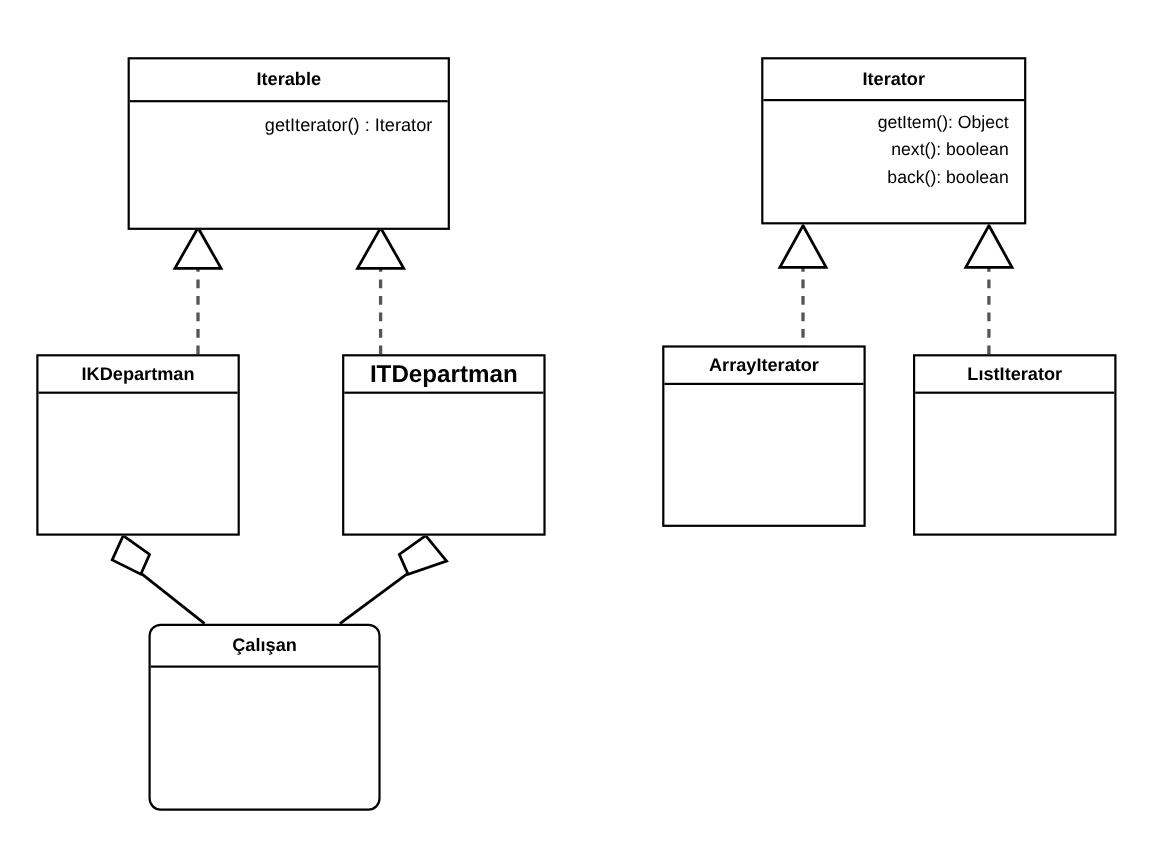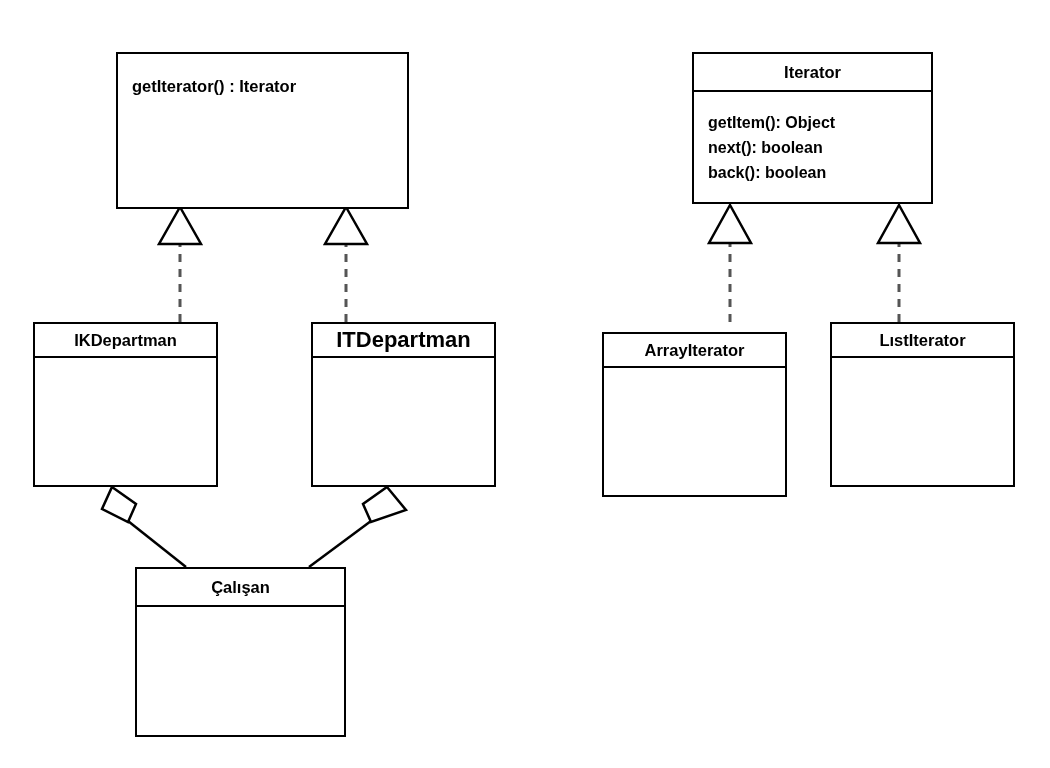--- a/index.html
+++ b/index.html
@@ -36,25 +36,24 @@
     color: #000000;
     border-bottom: 2.5px solid #000000;
     display: flex;
     align-items: center;
     justify-content: center;
     flex: 0 0 auto;
   }
   .uml-body {
     box-sizing: border-box;
     flex: 1 1 auto;
-    padding: 18px 14px 0 14px;
+    padding: 7px 14px 0 14px;
     display: flex;
     flex-direction: column;
-    align-items: flex-start;
-    font-weight: bold;
+    align-items: flex-end;
   }
   .uml-member {
     color: #000000;
     line-height: 1.0;
     white-space: nowrap;
   }
 
   
   #class-iterable       { left: 116px; top: 52px;  width: 293px; height: 157px; }
   #class-iterable .uml-title  { height: 39px; font-size: 16.5px; }
@@ -63,27 +62,27 @@
   #class-iterator       { left: 692px; top: 52px;  width: 241px; height: 152px; }
   #class-iterator .uml-title  { height: 38px; font-size: 16.5px; }
   #class-iterator .uml-member { font-size: 16px; padding: 5px 0 4px 0; }
 
   #class-ikdepartman    { left: 33px;  top: 322px; width: 185px; height: 165px; }
   #class-ikdepartman .uml-title { height: 34px; font-size: 16.5px; }
 
   #class-itdepartman    { left: 311px; top: 322px; width: 185px; height: 165px; }
   #class-itdepartman .uml-title { height: 34px; font-size: 22px; }
 
-  #class-arrayiterator  { left: 602px; top: 332px; width: 185px; height: 165px; }
+  #class-arrayiterator  { left: 602px; top: 314px; width: 185px; height: 165px; }
   #class-arrayiterator .uml-title { height: 34px; font-size: 16.5px; }
 
   #class-listiterator   { left: 830px; top: 322px; width: 185px; height: 165px; }
   #class-listiterator .uml-title { height: 34px; font-size: 16.5px; }
 
-  #class-calisan        { left: 135px; top: 567px; width: 211px; height: 170px; }
+  #class-calisan        { left: 135px; top: 567px; width: 211px; height: 170px; border-radius: 11px; }
   #class-calisan .uml-title { height: 38px; font-size: 16.5px; }
 
   
   #connectors {
     position: absolute;
     left: 0;
     top: 0;
     width: 1050px;
     height: 768px;
     z-index: 1;
@@ -144,20 +143,21 @@
       <polygon class="diamond-head" points="112,487 136,504 128,522 102,509"></polygon>
     </g>
 
     <g>
       <line class="solid-line" x1="371" y1="521" x2="309" y2="567"></line>
       <polygon class="diamond-head" points="387,487 406,510 371,522 363,504"></polygon>
     </g>
   </svg>
 
   <div class="uml-class" id="class-iterable">
+    <div class="uml-title">Iterable</div>
     <div class="uml-body">
       <div class="uml-member">getIterator() : Iterator</div>
     </div>
   </div>
 
   <div class="uml-class" id="class-iterator">
     <div class="uml-title">Iterator</div>
     <div class="uml-body">
       <div class="uml-member">getItem(): Object</div>
       <div class="uml-member">next(): boolean</div>

